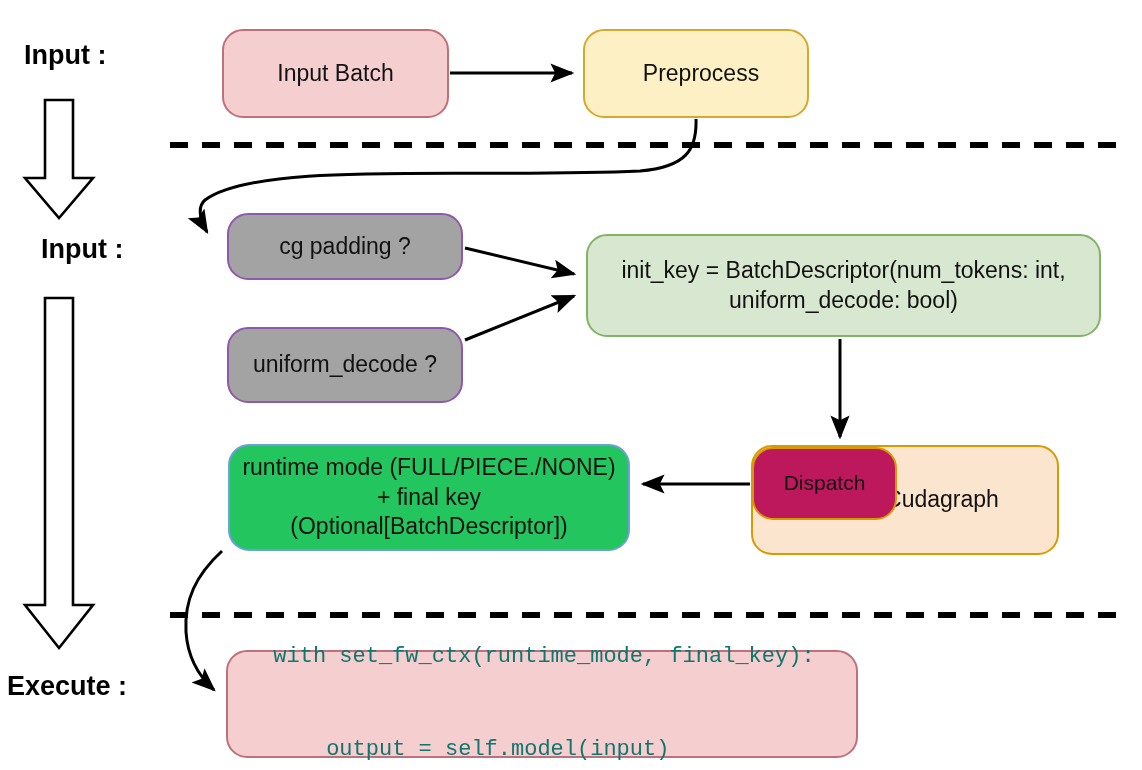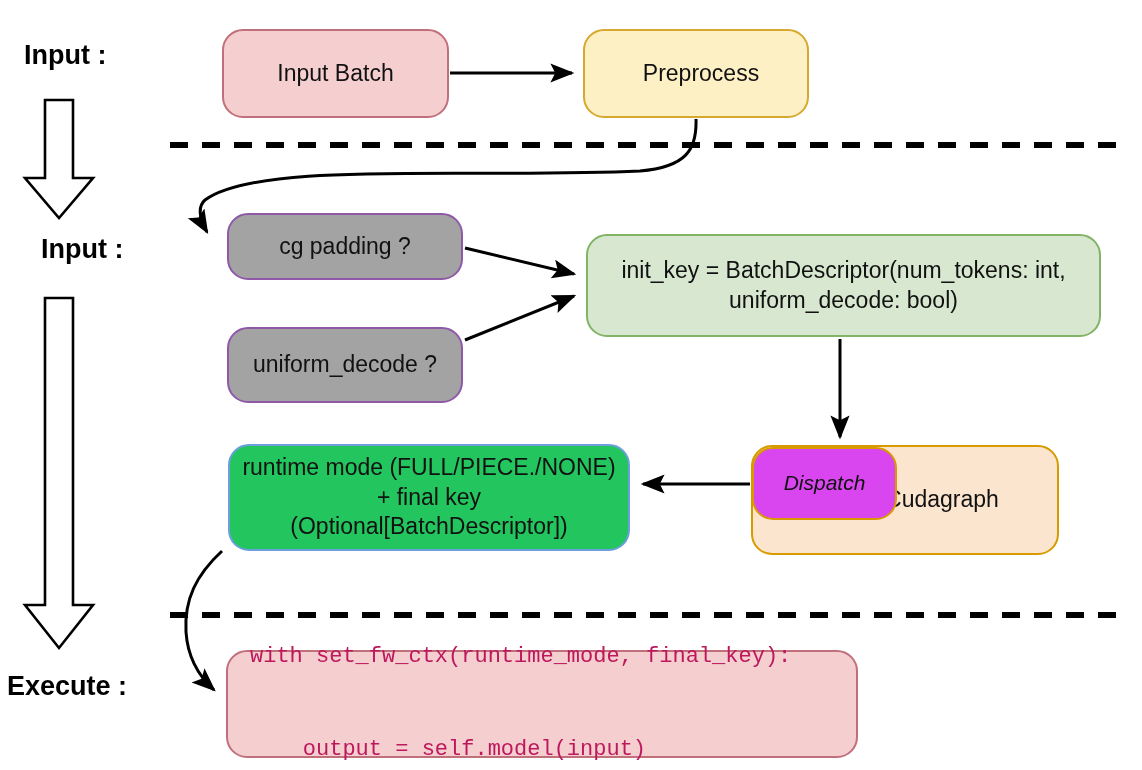--- a/index.html
+++ b/index.html
@@ -48,31 +48,31 @@
     color: #111111;
     line-height: 1.28;
     padding: 4px 10px;
   }
   .node.pink   { background: #f5ced0; border-color: #c0707a; }
   .node.yellow { background: #fdf0c5; border-color: #d6a82e; }
   .node.purple { background: #a3a3a3; border-color: #9059a8; }
   .node.green  { background: #d8e8d0; border-color: #82b366; text-align: center; }
   .node.blue   { background: #22c55e; border-color: #6c9fdc; }
   .node.orange-outer { background: #fce5ce; border-color: #d79b00; }
-  .node.orange-inner { background: #d946ef; border-color: #d79b00; font-style: italic; }
+  .node.orange-inner { background: #be185d; border-color: #d79b00; }
   .node.code {
     font-family: "Liberation Mono", "DejaVu Sans Mono", monospace;
     font-size: 22px;
-    color: #be185d;
+    color: #0f766e;
     text-align: left;
-    justify-content: flex-start;
+    justify-content: center;
     align-items: center;
     white-space: pre;
     line-height: 1.4;
-    padding-left: 22px;
+    padding-left: 14px;
   }
   .node .txt { display: block; }
 </style>
 </head>
 <body>
 
 <div id="canvas">
 
   <svg class="layer" viewBox="0 0 1142 770">
     <defs>

